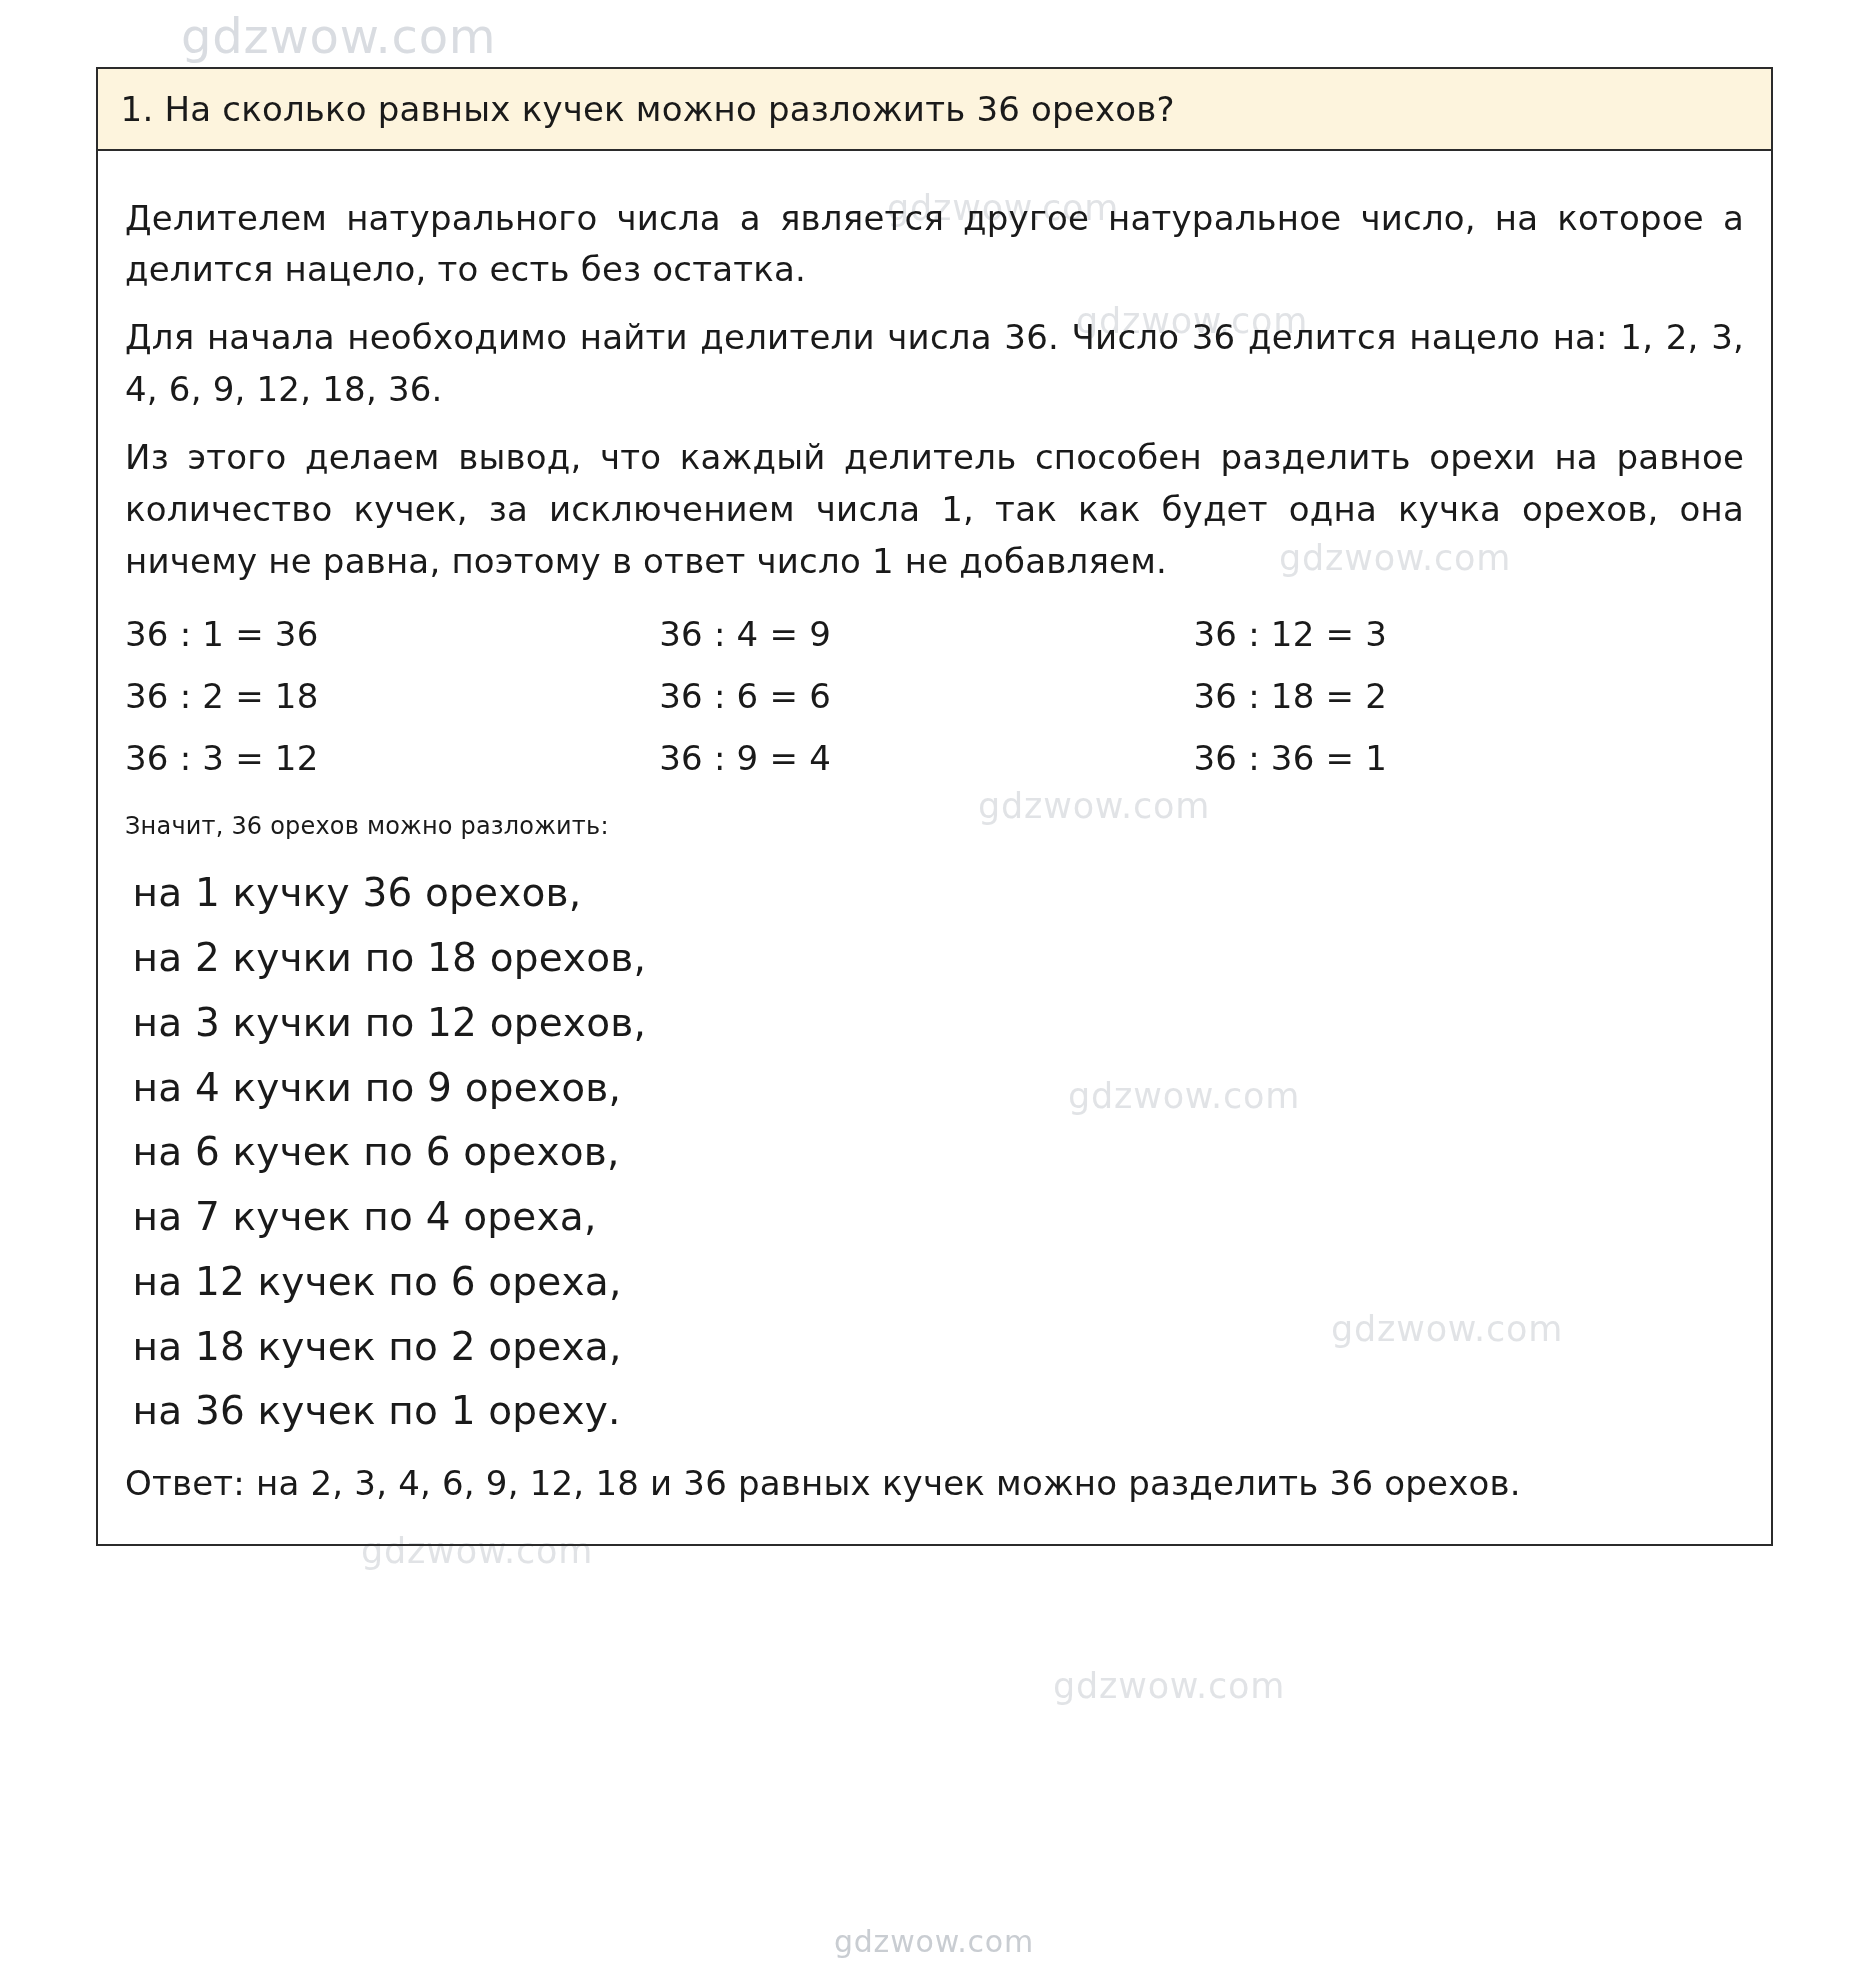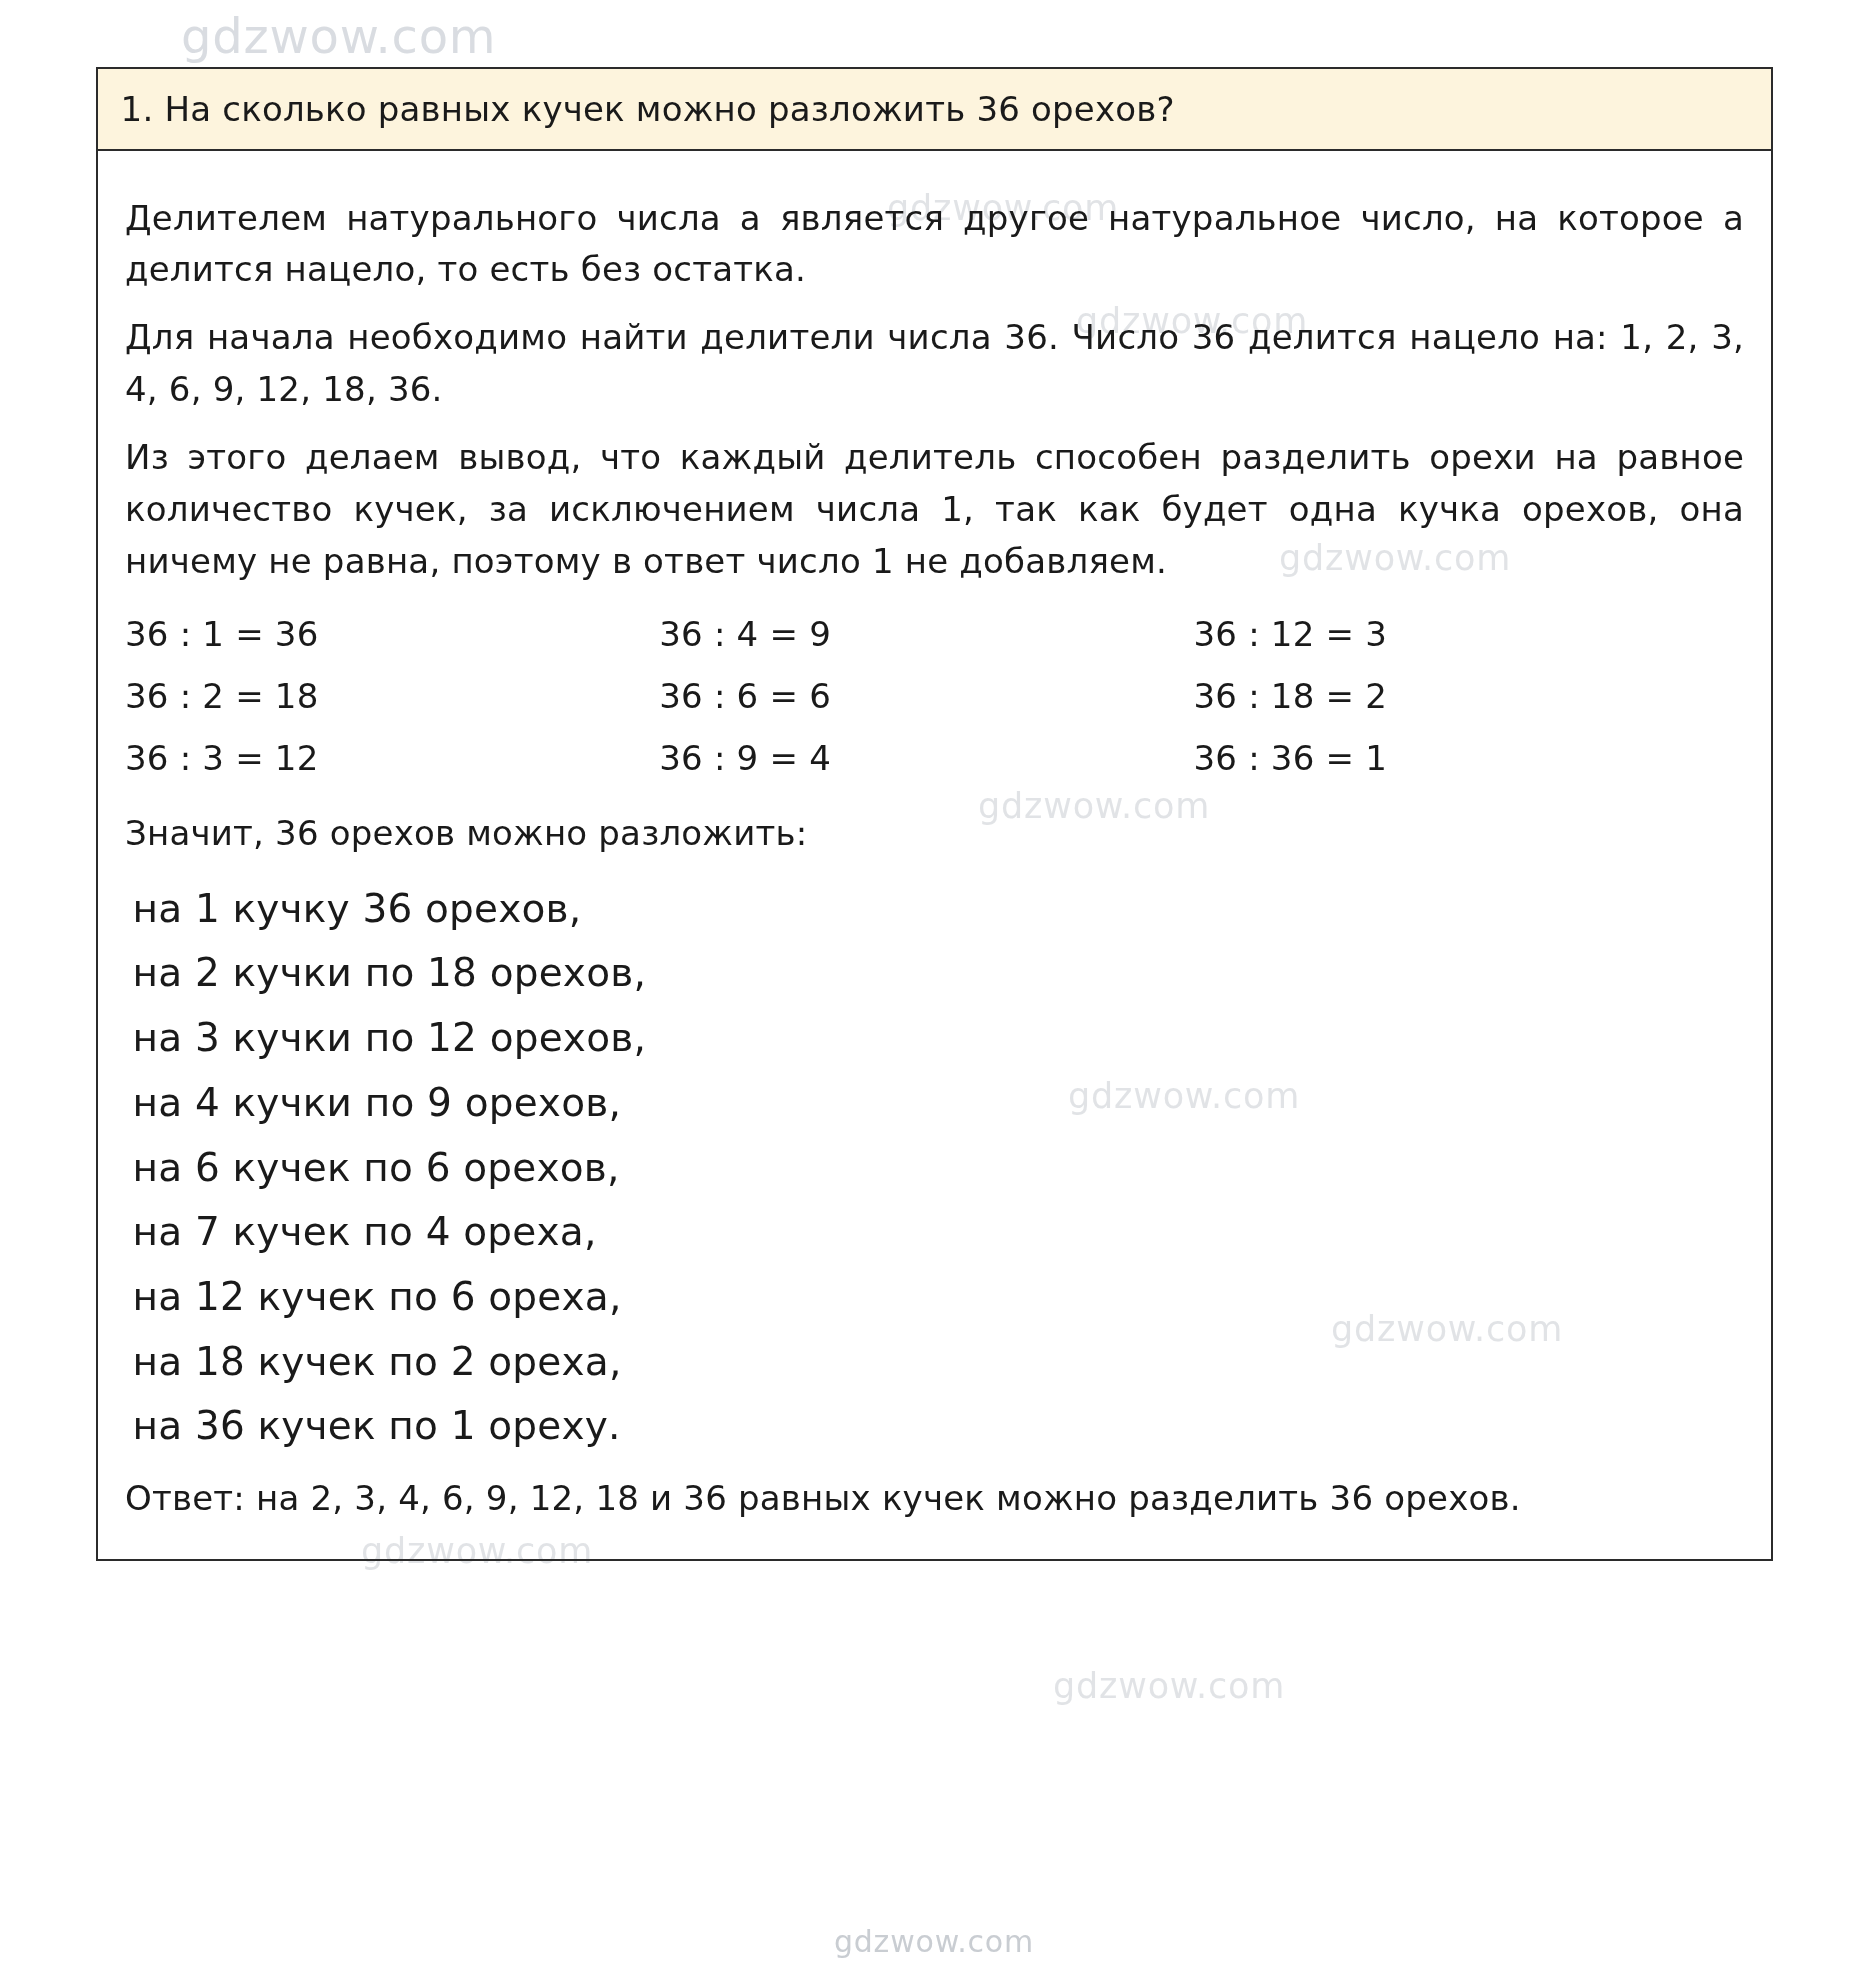--- a/index.html
+++ b/index.html
@@ -62,21 +62,21 @@
   p.para {
     margin: 0 0 16.5px 0;
     font-size: 34px;
     line-height: 1.52;
     text-align: justify;
     text-justify: inter-word;
     letter-spacing: 0.2px;
   }
   p.plain {
     margin: 0 0 16.5px 0;
-    font-size: 34px;
+    font-size: 24px;
     line-height: 1.52;
     text-align: left;
     letter-spacing: 0.2px;
   }
 
   
   .div-table {
     margin: 10.5px 0 19.6px 0;
     width: 100%;
     border-collapse: collapse;

